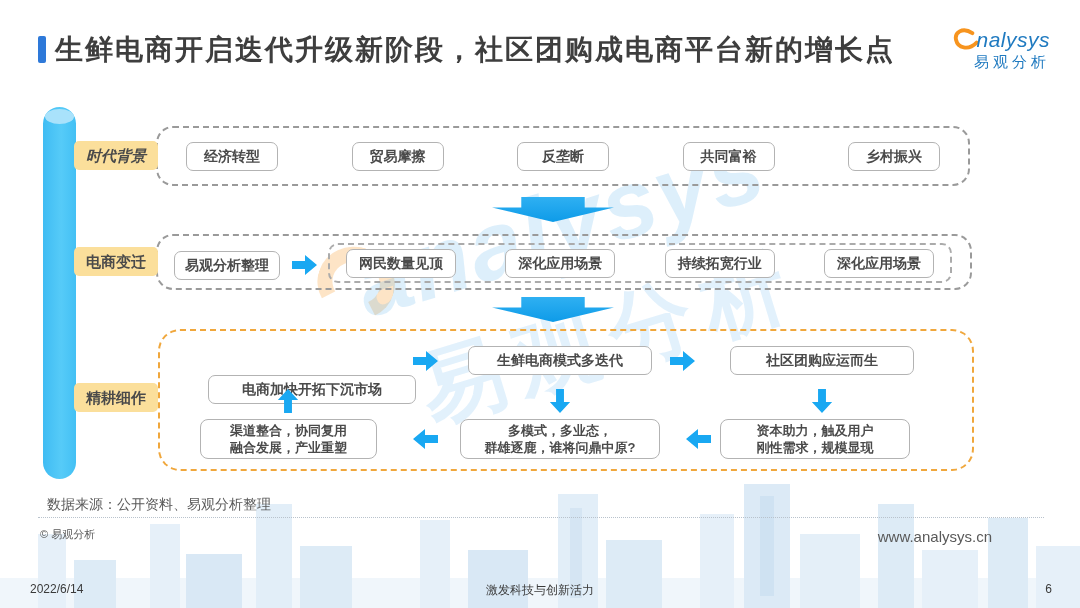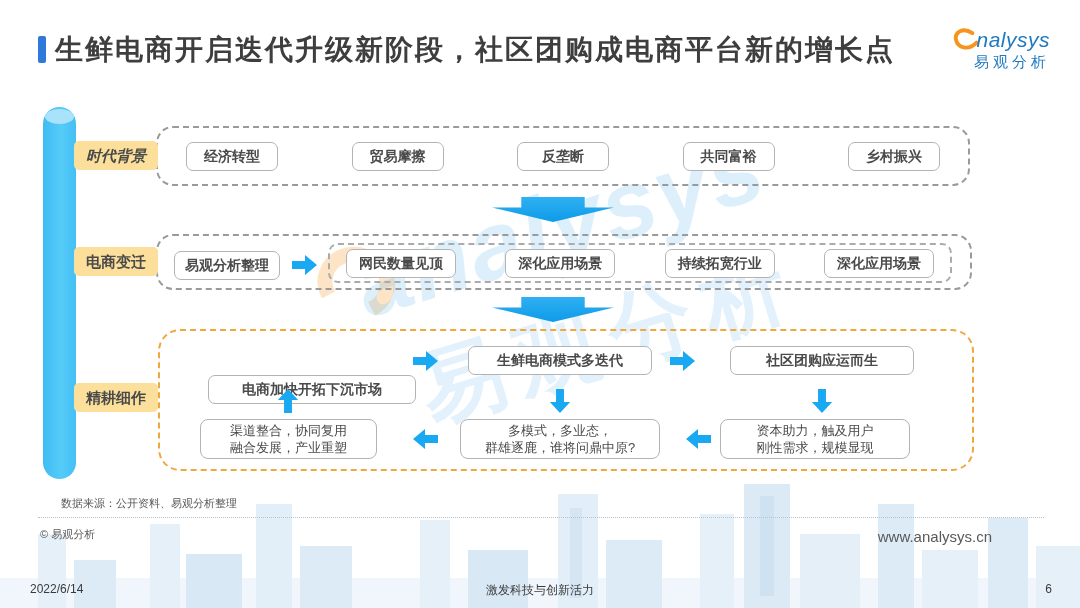--- a/index.html
+++ b/index.html
@@ -29,21 +29,21 @@
   
   .dashbox { position:absolute; border:2px dashed #9A9A9A; border-radius:17px; background:transparent; z-index:2; }
   .dashbox-inner { position:absolute; border:2px dashed #ABABAB; border-radius:10px; }
   .dashbox-orange { position:absolute; border:2.5px dashed #F0A73C; border-radius:22px; z-index:2; }
   
   .wbox { position:absolute; height:29px; line-height:27px; background:#fff;
     border:1.5px solid #B3B3B3; border-radius:7px; text-align:center;
     font-size:14px; font-weight:bold; color:#4A4A4A; z-index:3; white-space:nowrap; }
   .wbox2 { position:absolute; height:40px; background:#fff;
     border:1.5px solid #B3B3B3; border-radius:8px; text-align:center;
-    font-size:13px; font-weight:normal; color:#4A4A4A; line-height:17px;
+    font-size:13px; font-weight:bold; color:#4A4A4A; line-height:17px;
     padding-top:2px; z-index:3; white-space:nowrap; }
   .flexrow { display:flex; align-items:center; justify-content:space-between; height:100%; }
   .fbox { position:static; flex:0 0 auto; padding:0 12px; min-width:92px; }
   
   .arr { position:absolute; background:#19A8F2; z-index:3; }
   .arr-r { width:25px; height:22px;
     clip-path:polygon(0 32%,52% 32%,52% 4%,100% 50%,52% 96%,52% 68%,0 68%); }
   .arr-l { width:25px; height:22px;
     clip-path:polygon(100% 32%,48% 32%,48% 4%,0 50%,48% 96%,48% 68%,100% 68%); }
   .arr-u { width:22px; height:24px;
@@ -56,21 +56,21 @@
   .watermark { position:absolute; left:330px; top:130px; width:480px; height:330px;
     transform:rotate(-17deg); z-index:1; pointer-events:none; }
   .wm-latin { position:absolute; left:40px; top:40px; font-size:96px; font-style:italic;
     font-weight:bold; color:rgba(100,180,235,0.22); letter-spacing:2px; }
   .wm-cn { position:absolute; left:70px; top:160px; font-size:84px; font-weight:bold;
     color:rgba(110,185,238,0.20); letter-spacing:14px; white-space:nowrap; }
   .wm-arc { position:absolute; left:0px; top:55px; width:78px; height:72px;
     border:15px solid rgba(247,148,30,0.25); border-radius:50%;
     border-bottom-color:transparent; transform:rotate(35deg); }
   
-  .src-note { position:absolute; left:61px; top:496px; font-size:11px; color:#595959; z-index:3; }
+  .src-note { position:absolute; left:47px; top:496px; font-size:14px; color:#595959; z-index:3; }
   .dotline { position:absolute; left:38px; top:517px; width:1006px;
     border-top:1.5px dotted #B8C2CC; z-index:3; }
   .copyright { position:absolute; left:40px; top:527px; font-size:11px; color:#595959; z-index:3; }
   .website { position:absolute; right:88px; top:528px; font-size:15px; color:#595959; z-index:3; }
   .ft-date { position:absolute; left:30px; top:582px; font-size:12px; color:#3A3A3A; z-index:3; }
   .ft-slogan { position:absolute; left:0; right:0; top:582px; text-align:center;
     font-size:12px; color:#3A3A3A; z-index:3; }
   .ft-page { position:absolute; right:28px; top:582px; font-size:12px; color:#3A3A3A; z-index:3; }
   .skyline { position:absolute; left:0; top:466px; z-index:0; }
 </style>

